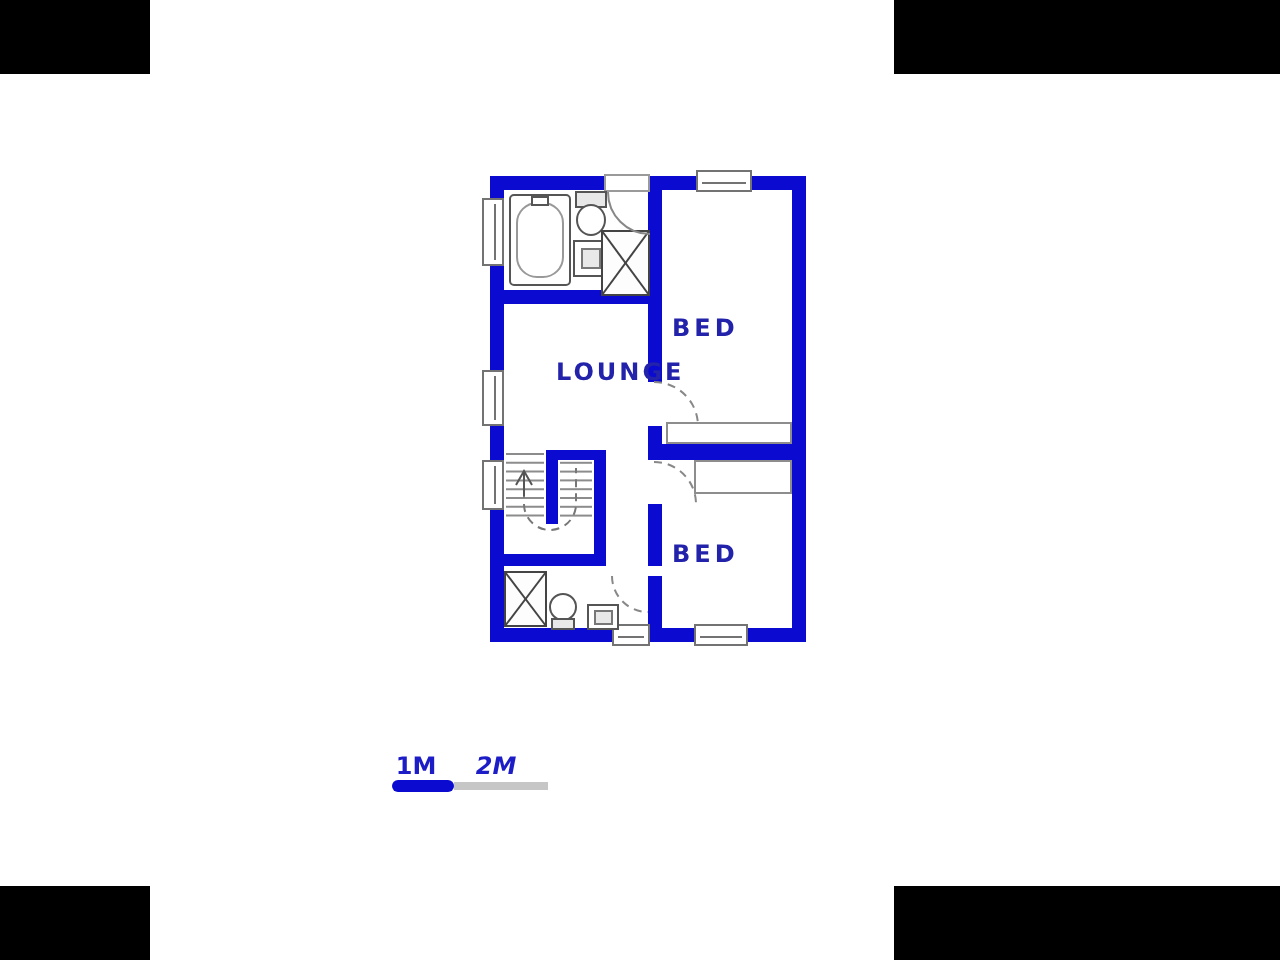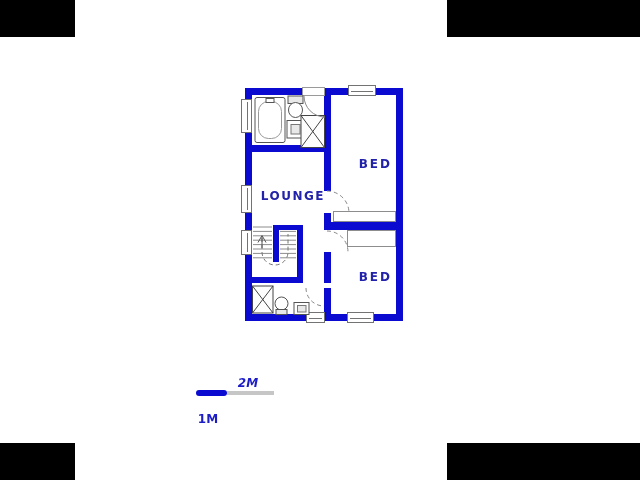--- a/index.html
+++ b/index.html
@@ -8,21 +8,21 @@
   .abs{position:absolute;}
   .blk{background:#000000;}
   .wall{background:#0a0ad0;}
   .window{background:#ffffff;border:1px solid #737373;box-sizing:border-box;}
   .win-v::after{content:"";position:absolute;top:2px;bottom:2px;left:50%;width:1px;background:#737373;}
   .win-h::after{content:"";position:absolute;left:2px;right:2px;top:50%;height:1px;background:#737373;}
   .window{position:absolute;}
   .door-gap{background:#ffffff;border:1px solid #9a9a9a;box-sizing:border-box;}
   .bic{background:#ffffff;border:1px solid #8d8d8d;box-sizing:border-box;}
   .room-label{color:#2222aa;font-weight:bold;font-size:12px;letter-spacing:1.5px;
-              text-align:right;white-space:nowrap;}
+              text-align:left;white-space:nowrap;}
   .scale-label{color:#1d1dc8;font-weight:bold;font-size:12px;text-align:center;}
   .bar-blue{background:#0a0ad0;border-radius:3px;}
   .bar-gray{background:#c6c6c6;}
   svg{display:block;}
 </style>
 </head>
 <body>
 
 <div class="abs" style="left:0;top:0;width:640px;height:480px;">
 
@@ -122,22 +122,22 @@
       <line x1="262" y1="236" x2="262" y2="248"></line>
       <path d="M 258 242.5 L 262 235.5 L 266 242.5"></path>
     </g>
 
     <path d="M 304 96 A 21 21 0 0 0 325 117" fill="none" stroke="#888"></path>
     <path d="M 327 191 A 22 22 0 0 1 349 213" fill="none" stroke="#888" stroke-dasharray="4,3"></path>
     <path d="M 327 231 A 21 21 0 0 1 348 252" fill="none" stroke="#888" stroke-dasharray="4,3"></path>
     <path d="M 306 288 A 18 18 0 0 0 324 306" fill="none" stroke="#888" stroke-dasharray="4,3"></path>
   </svg>
 
-  <div class="abs room-label" style="left:253px;top:189px;width:72px;">LOUNGE</div>
+  <div class="abs room-label" style="left:253px;top:179px;width:72px;padding-left:25px;">LOUNGE</div>
   <div class="abs room-label" style="left:336px;top:157px;width:56px;letter-spacing:2px;">BED</div>
   <div class="abs room-label" style="left:336px;top:270px;width:56px;letter-spacing:2px;">BED</div>
 
-  <div class="abs scale-label" style="left:196px;top:376px;width:24px;margin-top:36px;">1M</div>
+  <div class="abs scale-label" style="left:196px;top:376px;width:24px;">1M</div>
   <div class="abs scale-label" style="left:236px;top:376px;width:24px;font-style:italic;">2M</div>
   <div class="abs bar-blue" style="left:196px;top:390px;width:31px;height:6px;"></div>
   <div class="abs bar-gray" style="left:227px;top:391px;width:47px;height:4px;"></div>
 
 </div>
 
 </body></html>

